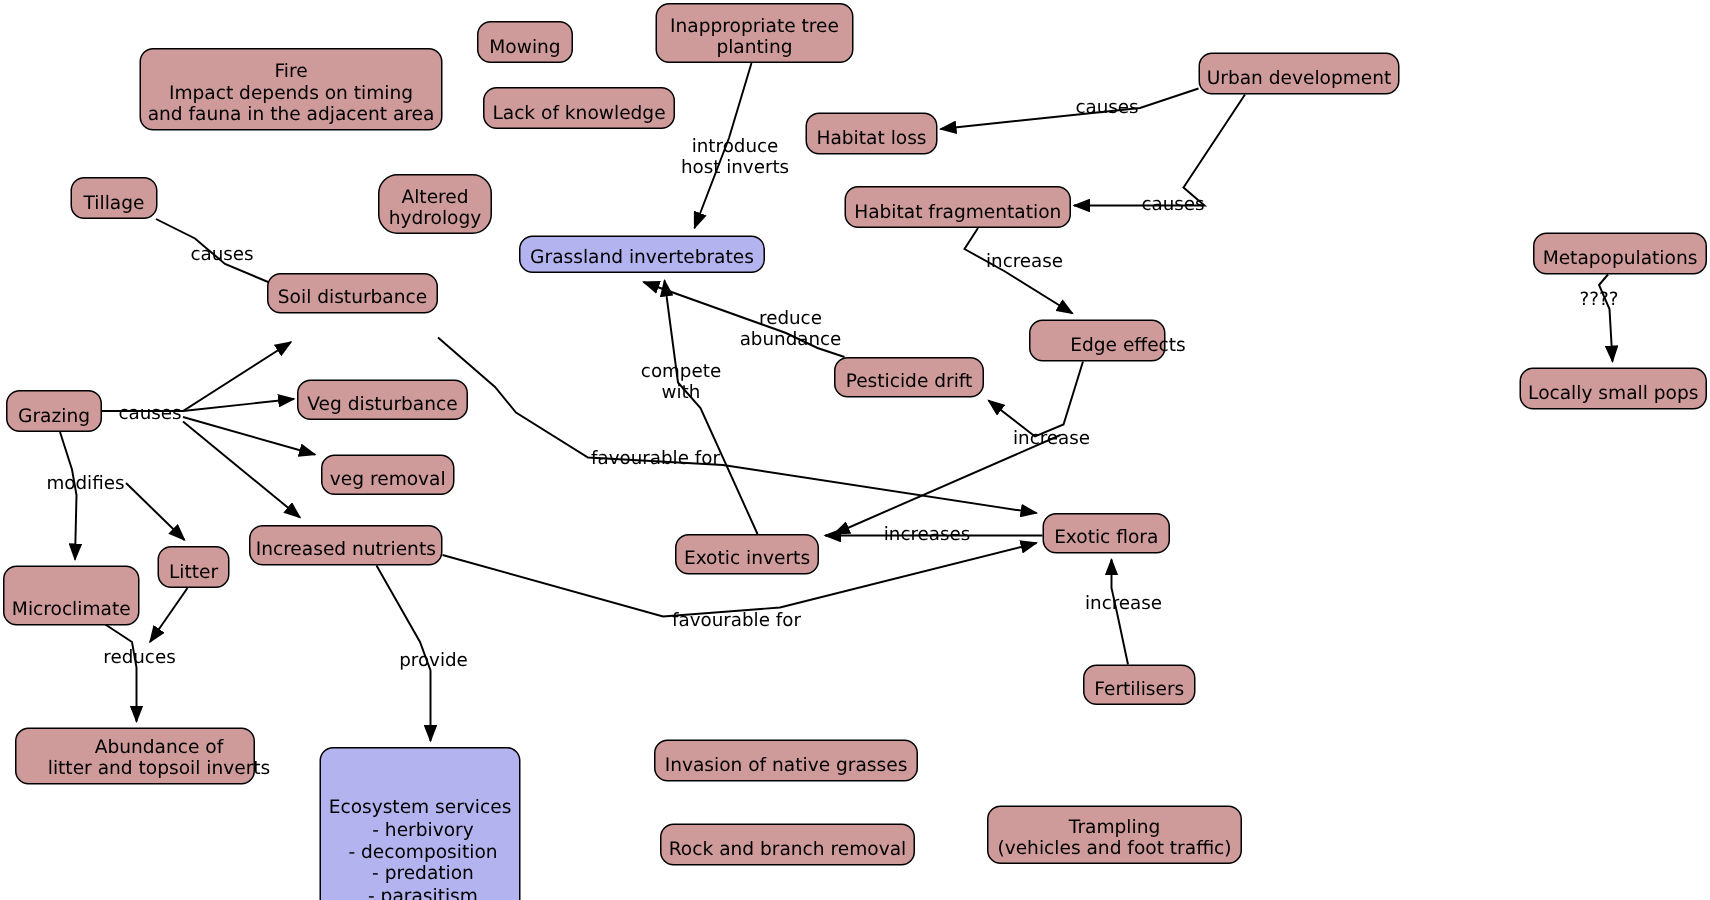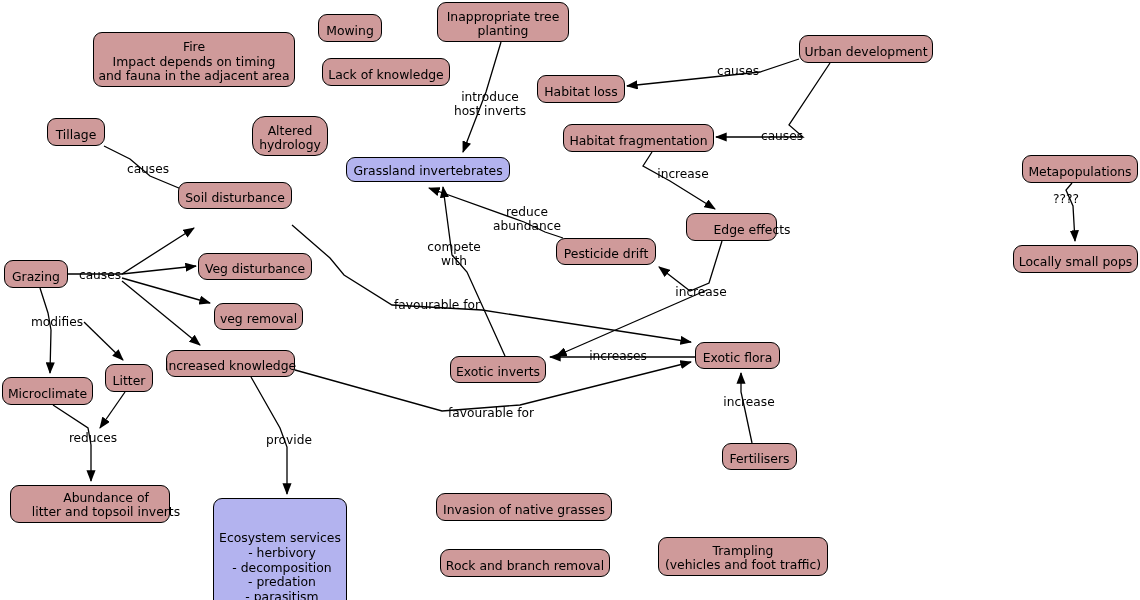--- a/index.html
+++ b/index.html
@@ -125,24 +125,24 @@
       <div class="node blue" style="left: 346px; top: 157px; width: 164px; height: 25px;"><span>Grassland invertebrates</span></div>
       <div class="node rose" style="left: 1022px; top: 155px; width: 116px; height: 28px;"><span>Metapopulations</span></div>
       <div class="node rose" style="left: 178px; top: 182px; width: 114px; height: 27px;"><span>Soil disturbance</span></div>
       <div class="node rose" style="left: 686px; top: 213px; width: 91px; height: 28px; padding-left: 48px;"><span>Edge effects</span></div>
       <div class="node rose" style="left: 556px; top: 238px; width: 100px; height: 27px;"><span>Pesticide drift</span></div>
       <div class="node rose" style="left: 1013px; top: 245px; width: 125px; height: 28px;"><span>Locally small pops</span></div>
       <div class="node rose" style="left: 198px; top: 253px; width: 114px; height: 27px;"><span>Veg disturbance</span></div>
       <div class="node rose" style="left: 4px; top: 260px; width: 64px; height: 28px;"><span>Grazing</span></div>
       <div class="node rose" style="left: 214px; top: 303px; width: 89px; height: 27px;"><span>veg removal</span></div>
       <div class="node rose" style="left: 695px; top: 342px; width: 85px; height: 27px;"><span>Exotic flora</span></div>
-      <div class="node rose" style="left: 166px; top: 350px; width: 129px; height: 27px;"><span>Increased knowledge</span></div>
+      <div class="node rose" style="left: 166px; top: 350px; width: 129px; height: 27px;"><span>Increased nutrients</span></div>
       <div class="node rose" style="left: 105px; top: 364px; width: 48px; height: 28px;"><span>Litter</span></div>
       <div class="node rose" style="left: 450px; top: 356px; width: 96px; height: 27px;"><span>Exotic inverts</span></div>
-      <div class="node rose" style="left: 2px; top: 377px; width: 91px; height: 28px;"><span>Microclimate</span></div>
+      <div class="node rose" style="left: 2px; top: 377px; width: 91px; height: 40px;"><span>Microclimate</span></div>
       <div class="node rose" style="left: 722px; top: 443px; width: 75px; height: 27px;"><span>Fertilisers</span></div>
       <div class="node rose" style="left: 10px; top: 485px; width: 160px; height: 38px; padding-left: 39px;"><span>Abundance of
 litter and topsoil inverts</span></div>
       <div class="node rose" style="left: 436px; top: 493px; width: 176px; height: 28px;"><span>Invasion of native grasses</span></div>
       <div class="node blue" style="left: 213px; top: 498px; width: 134px; height: 124px;"><span>Ecosystem services
  - herbivory
  - decomposition
  - predation
  - parasitism
  - pollination</span></div>

